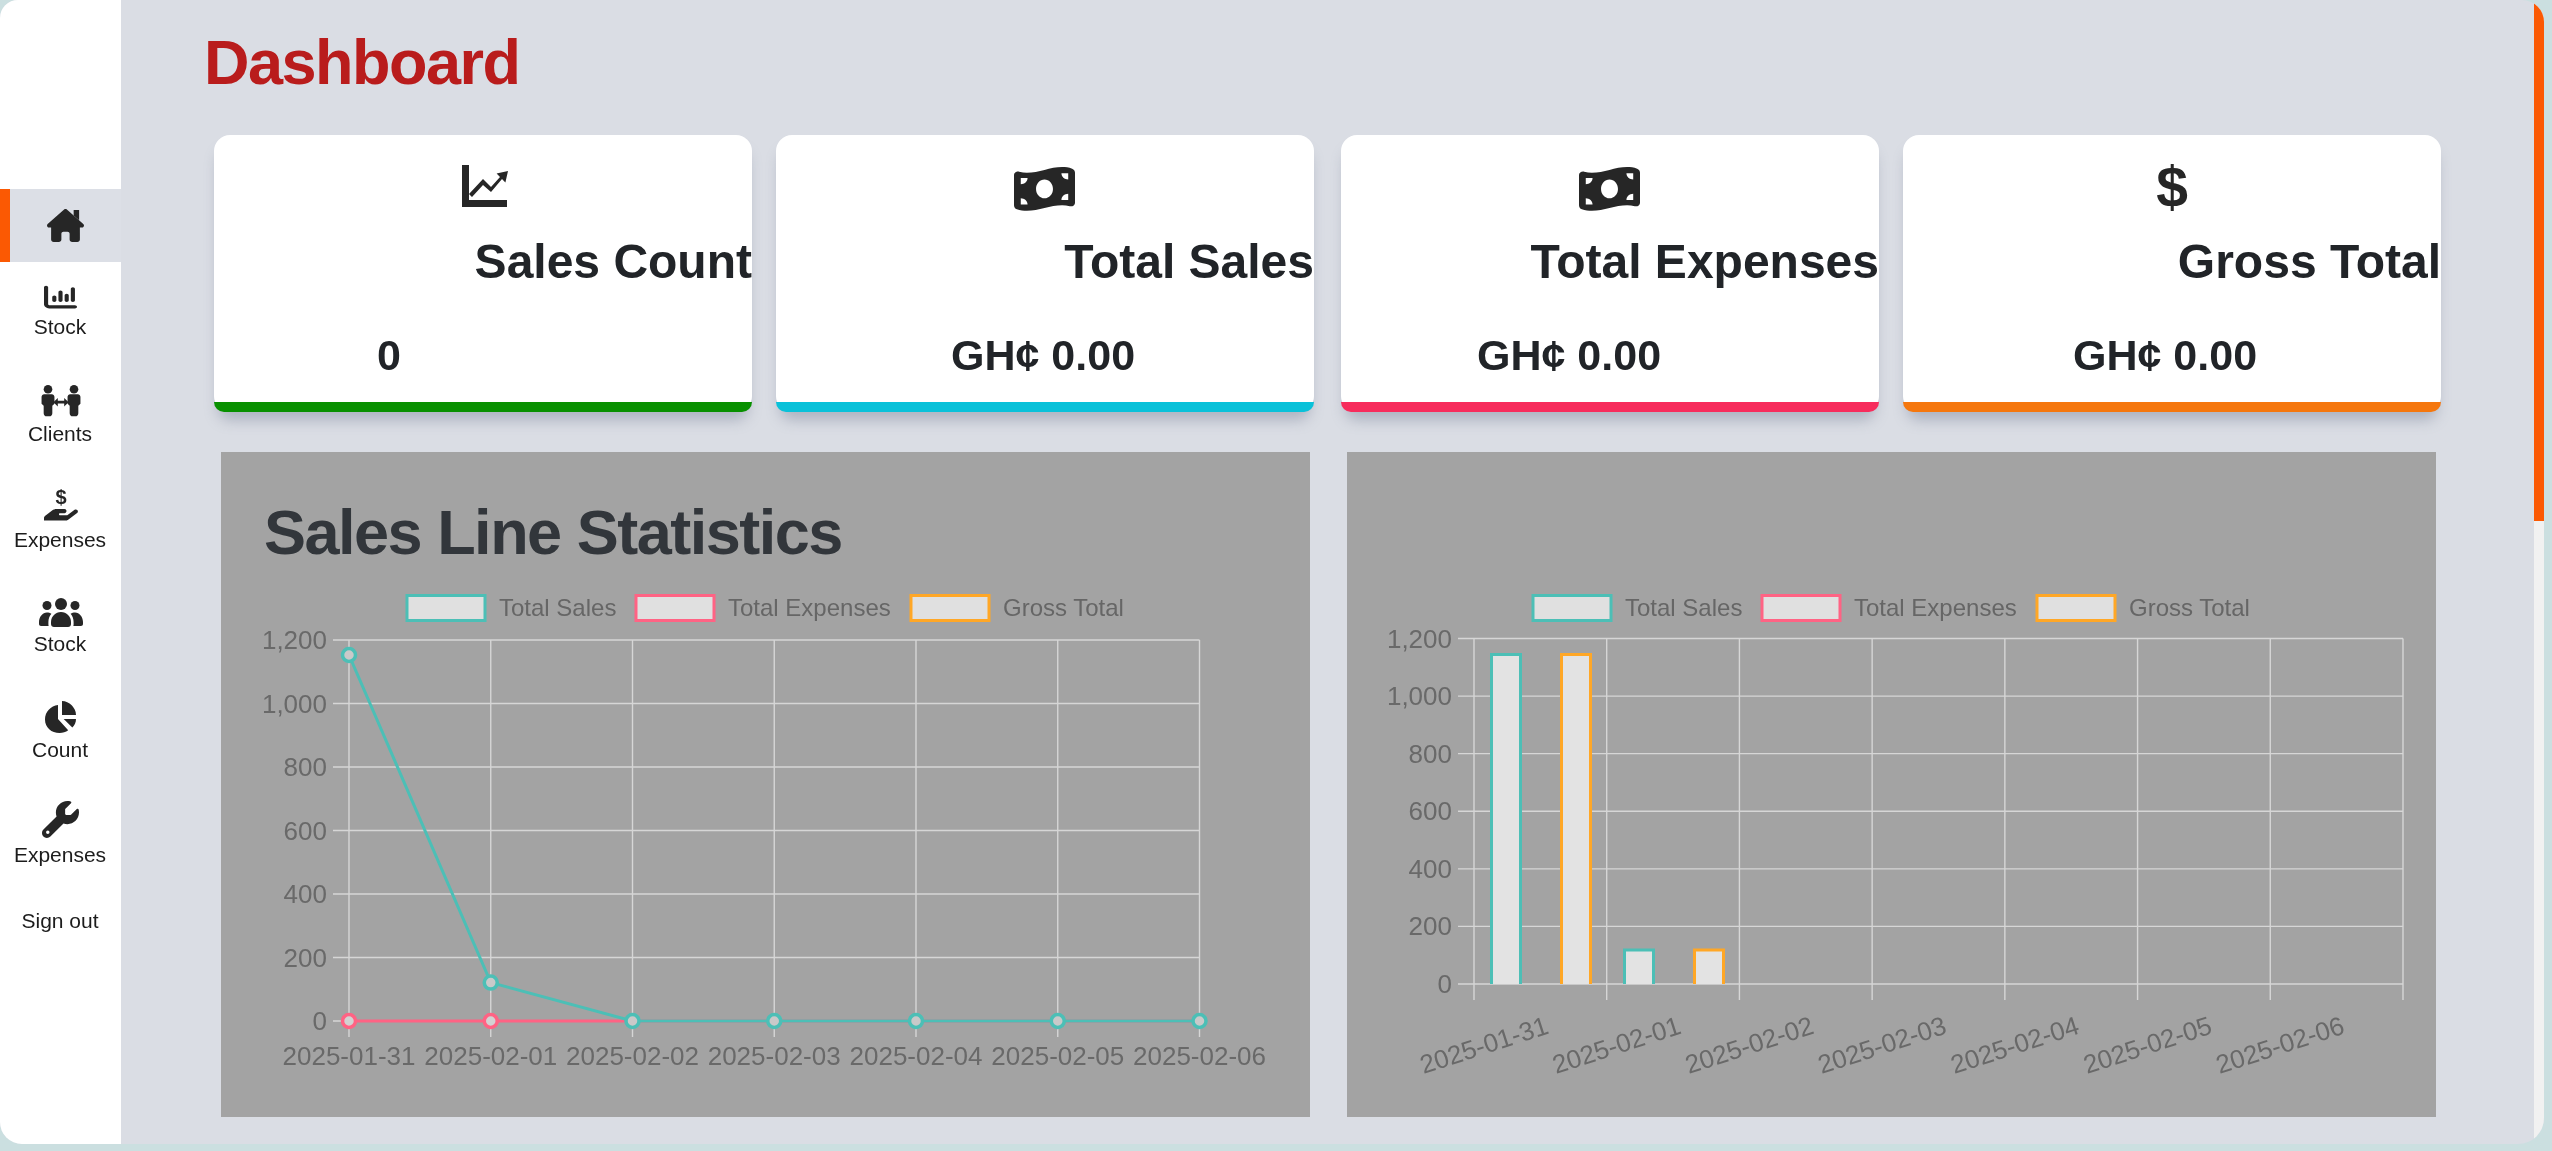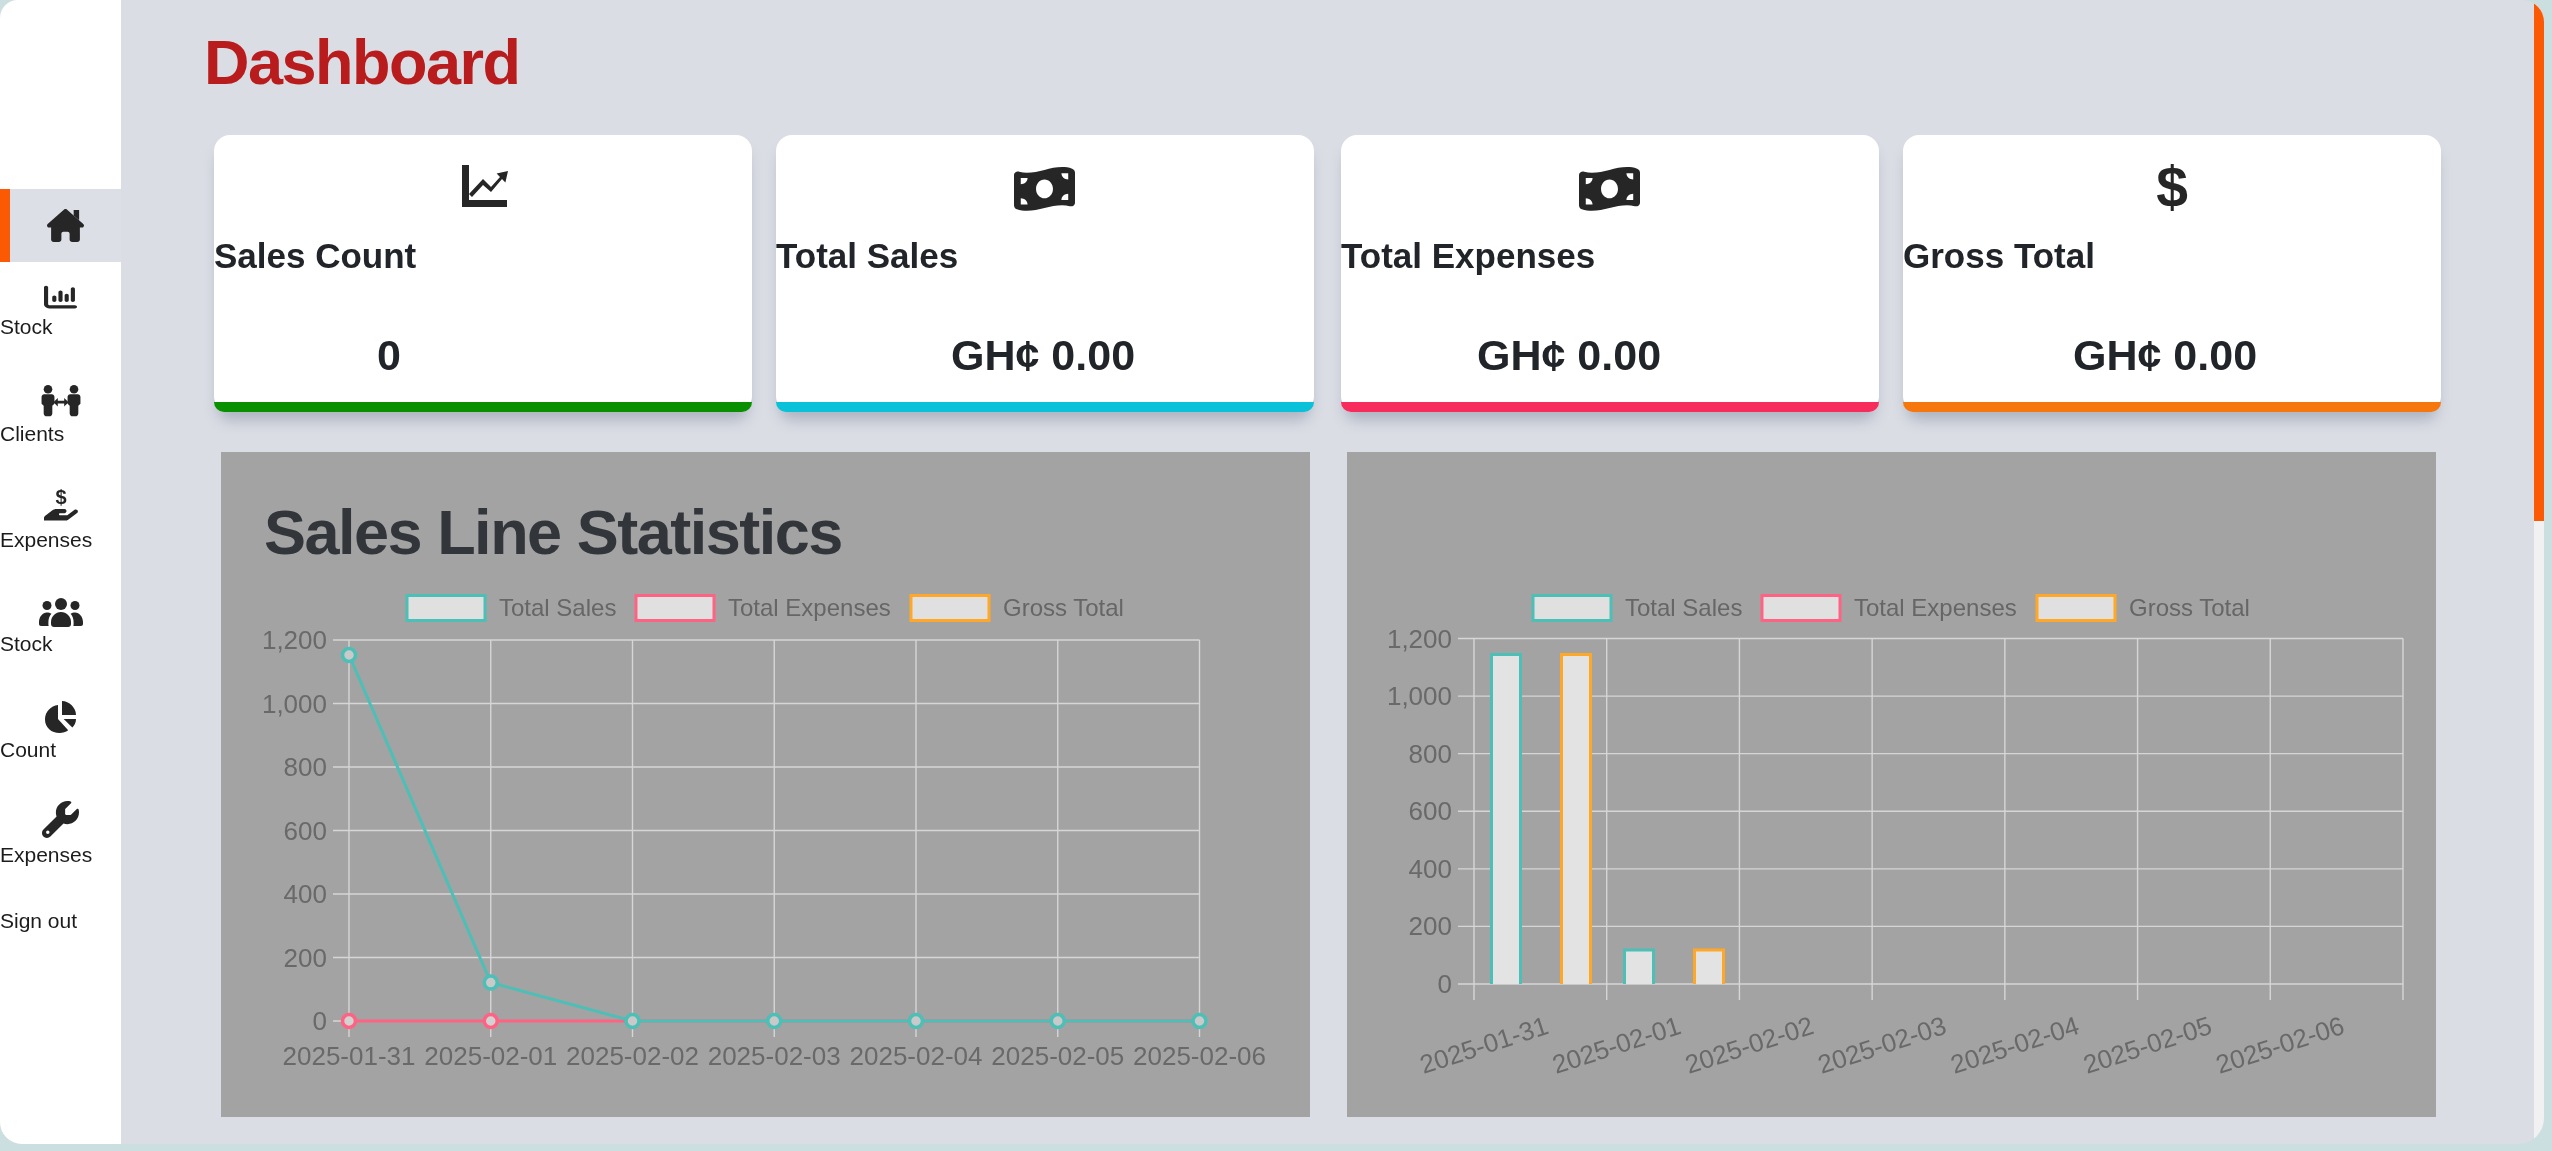--- a/index.html
+++ b/index.html
@@ -1,27 +1,27 @@
 <!DOCTYPE html>
 <html><head><meta charset="utf-8">
 <style>
 *{margin:0;padding:0;box-sizing:border-box}
 html,body{width:2552px;height:1151px;background:#cbdfe0;font-family:"Liberation Sans",sans-serif;overflow:hidden}
 #app{position:absolute;left:0;top:0;width:2544px;height:1144px;background:#dadde4;border-radius:18px 22px 26px 22px;overflow:hidden}
 #side{position:absolute;left:0;top:0;width:121px;height:100%;background:#ffffff}
 #active{position:absolute;left:0;top:189px;width:121px;height:73px;background:#dcdfe6}
 #active .bar{position:absolute;left:0;top:0;width:10px;height:100%;background:#fb5903}
-.nitem{position:absolute;width:120px;text-align:left;color:#1c1c1c;font-size:21px}
+.nitem{position:absolute;width:120px;text-align:center;color:#1c1c1c;font-size:21px}
 .nicon{position:absolute;left:0;width:121px;text-align:center}
 #scrolltrack{position:absolute;right:0;top:0;width:10px;height:100%;background:#f1f1f1}
 #scrollthumb{position:absolute;right:0;top:0;width:10px;height:521px;background:#fb5903}
 h1{position:absolute;left:204px;top:31px;font-size:63px;line-height:1;color:#b91c1c;font-weight:700;letter-spacing:-1.5px}
 .card{position:absolute;top:135px;width:538px;height:277px;background:#fff;border-radius:16px;box-shadow:0 12px 14px -4px rgba(105,115,140,.40)}
 .cstrip{position:absolute;left:0;bottom:0;width:100%;height:10px;border-radius:0 0 16px 16px}
-.clabel{position:absolute;left:0;top:103px;width:100%;text-align:left;font-size:35px;font-weight:700;color:#212428;line-height:1}
+.clabel{position:absolute;left:0;top:103px;width:100%;text-align:right;font-size:48px;font-weight:700;color:#212428;line-height:1}
 .cvalue{position:absolute;top:199px;font-size:43px;font-weight:700;color:#212428;line-height:1}
 .cicon{position:absolute;left:0;width:100%;text-align:center}
 .panel{position:absolute;top:452px;width:1089px;height:665px;background:#a3a3a3}
 .ptitle{position:absolute;left:43px;top:49px;font-size:63px;line-height:1;font-weight:700;color:#32363b;letter-spacing:-1.5px}
 .psvg{position:absolute;left:0;top:0}
 </style></head><body>
 <div id="app">
 <h1>Dashboard</h1>
 <div class="card" style="left:214px">
       <svg class="cicon" style="top:29px" width="538" height="45">

